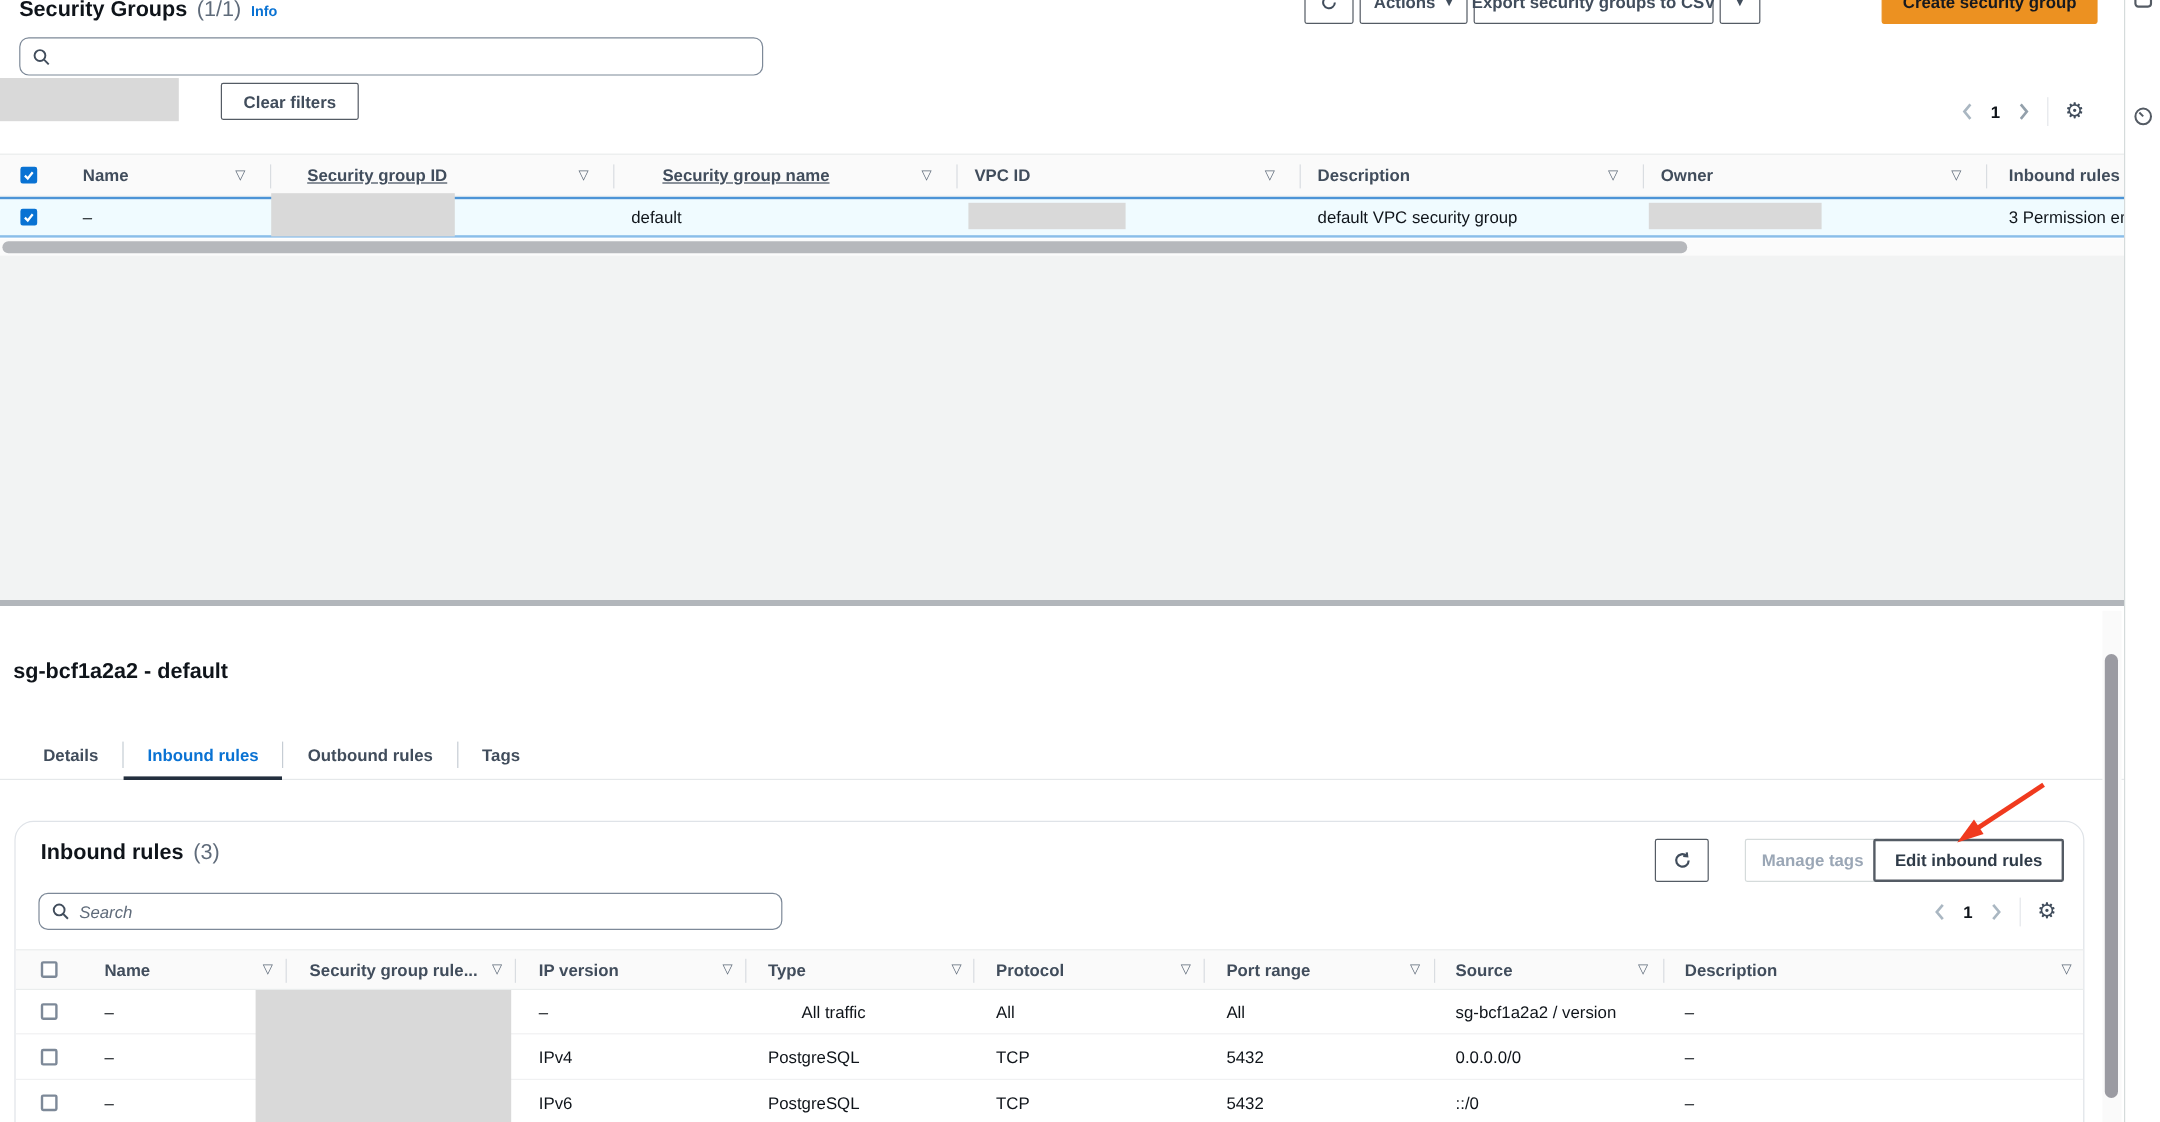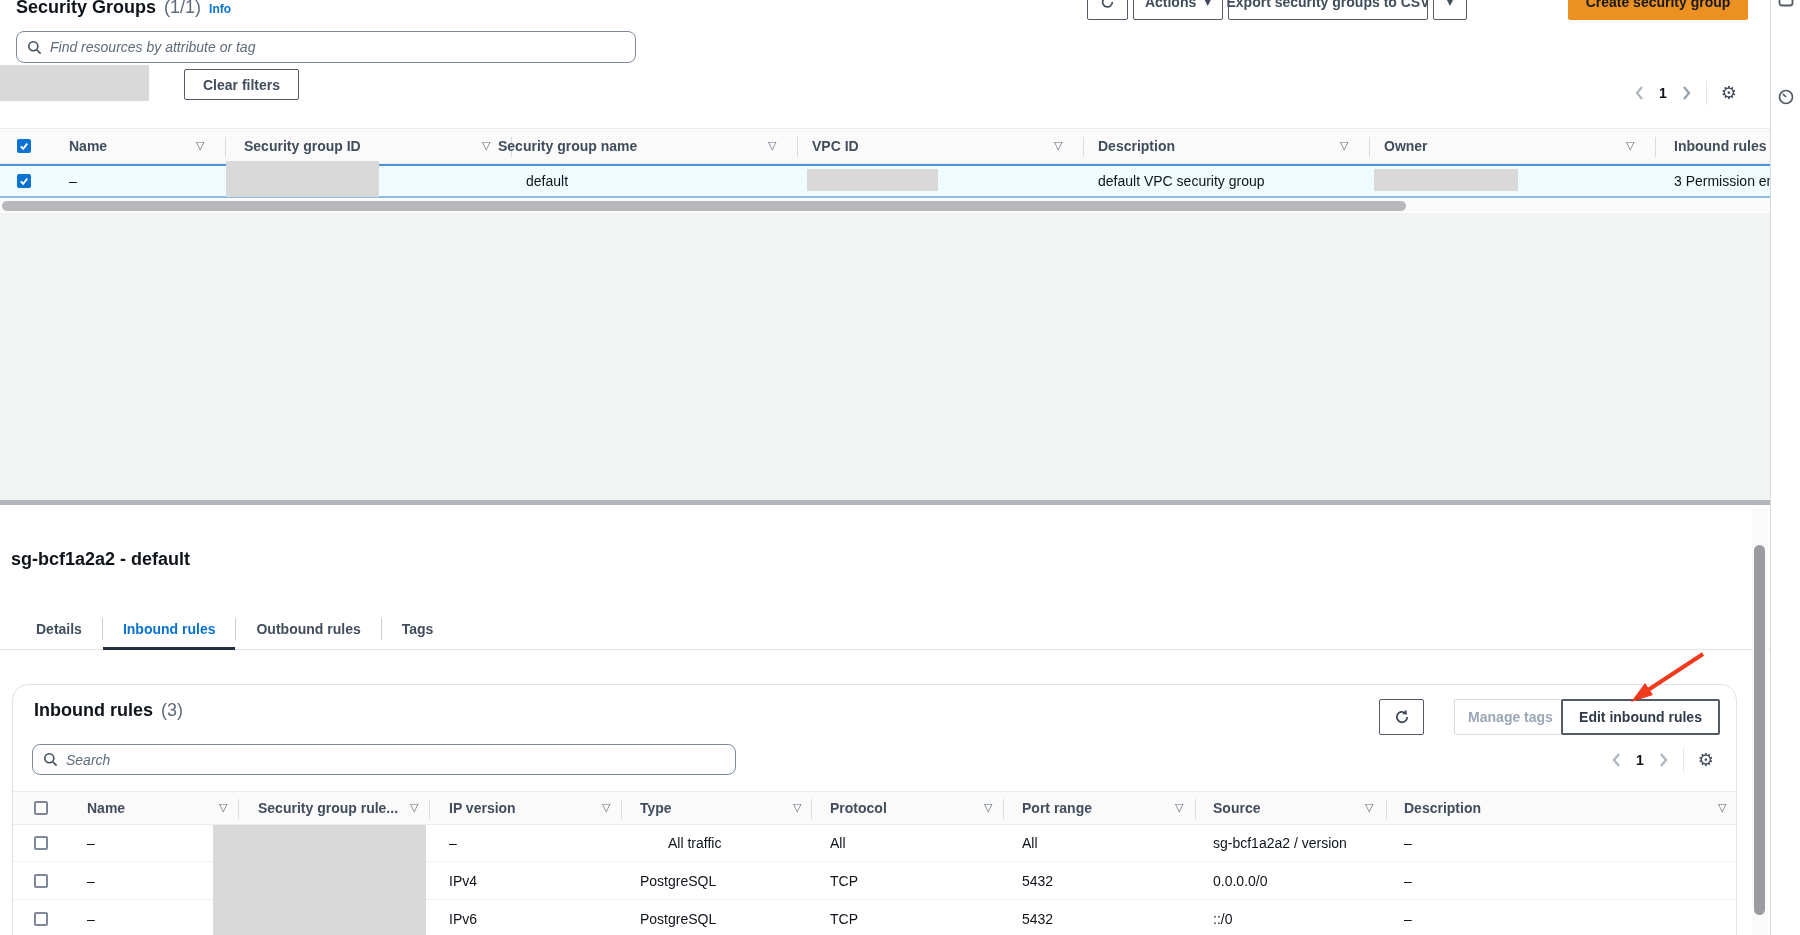--- a/index.html
+++ b/index.html
@@ -99,21 +99,20 @@
     </button>
     <button class="btn primary abs" style="left:1568px;top:-16px;width:180px;">
       <span>Create security group</span>
     </button>
 
     <div class="search-box abs" style="left:16px;top:31px;width:620px;">
       <svg width="15" height="15" viewBox="0 0 15 15" fill="none" stroke="#414d5c" stroke-width="1.6">
         <circle cx="6.3" cy="6.3" r="4.5"></circle>
           <line x1="9.7" y1="9.7" x2="13.6" y2="13.6"></line>
       </svg>
-      <input placeholder="Find resources by attribute or tag" style="">
     </div>
 
     <div class="redact" style="left:0;top:65px;width:149px;height:36px;"></div>
     <button class="btn abs" style="left:184px;top:69px;height:31px;">
       <span>Clear filters</span>
     </button>
 
     <div class="pager abs" style="left:1634px;top:78px;height:30px;">
       <svg width="11" height="16" viewBox="0 0 11 16" fill="none" stroke="#aab7c2" stroke-width="2.2">
           <polyline points="8,2 3,8 8,14"></polyline>
@@ -128,24 +127,24 @@
 
     <div class="abs" style="left:0;top:128px;width:1770px;height:36px;background:#fafafa;border-top:1px solid #eaeded;border-bottom:1px solid #eaeded;overflow:hidden;">
       <span class="cb checked" style="left:17px;top:10px;">
         <svg width="12" height="12" viewBox="0 0 14 14" fill="none" stroke="#fff" stroke-width="2.2" style="position:absolute;left:-1px;top:-1px;">
             <polyline points="3.2,7.4 6,10.2 10.8,4.2"></polyline>
           </svg>
       </span>
       <span class="th abs" style="left:69px;top:9px;">Name</span>
       <span class="funnel abs" style="left:196px;top:11px;">▽</span>
       <span class="col-sep" style="left:225px;"></span>
-      <span class="th abs" style="left:244px;top:9px;">Security group ID</span>
+      <span class="th abs" style="left:256px;top:9px;text-decoration:underline;">Security group ID</span>
       <span class="funnel abs" style="left:482px;top:11px;">▽</span>
       <span class="col-sep" style="left:511px;"></span>
-      <span class="th abs" style="left:498px;top:9px;">Security group name</span>
+      <span class="th abs" style="left:552px;top:9px;text-decoration:underline;">Security group name</span>
       <span class="funnel abs" style="left:768px;top:11px;">▽</span>
       <span class="col-sep" style="left:797px;"></span>
       <span class="th abs" style="left:812px;top:9px;">VPC ID</span>
       <span class="funnel abs" style="left:1054px;top:11px;">▽</span>
       <span class="col-sep" style="left:1083px;"></span>
       <span class="th abs" style="left:1098px;top:9px;">Description</span>
       <span class="funnel abs" style="left:1340px;top:11px;">▽</span>
       <span class="col-sep" style="left:1369px;"></span>
       <span class="th abs" style="left:1384px;top:9px;">Owner</span>
       <span class="funnel abs" style="left:1626px;top:11px;">▽</span>
@@ -234,21 +233,21 @@
             <polyline points="11.6,1.3 12.0,4.6 8.7,4.3"></polyline>
         </svg>
       </button>
       <button class="btn disabled abs" style="left:1428px;top:14px;width:113px;">
         <span>Manage tags</span>
       </button>
       <button class="btn abs" style="left:1548px;top:14px;width:159px;border-width:2px;color:#2f3b48;">
         <span>Edit inbound rules</span>
       </button>
 
-      <div class="search-box abs" style="left:19px;top:59px;width:704px;height:31px;">
+      <div class="search-box abs" style="left:19px;top:59px;width:620px;height:31px;">
         <svg width="15" height="15" viewBox="0 0 15 15" fill="none" stroke="#414d5c" stroke-width="1.6">
           <circle cx="6.3" cy="6.3" r="4.5"></circle>
             <line x1="9.7" y1="9.7" x2="13.6" y2="13.6"></line>
         </svg>
         <input placeholder="Search" style="">
       </div>
 
       <div class="pager abs" style="left:1598px;top:60px;height:30px;">
         <svg width="11" height="16" viewBox="0 0 11 16" fill="none" stroke="#aab7c2" stroke-width="2.2">
             <polyline points="8,2 3,8 8,14"></polyline>

